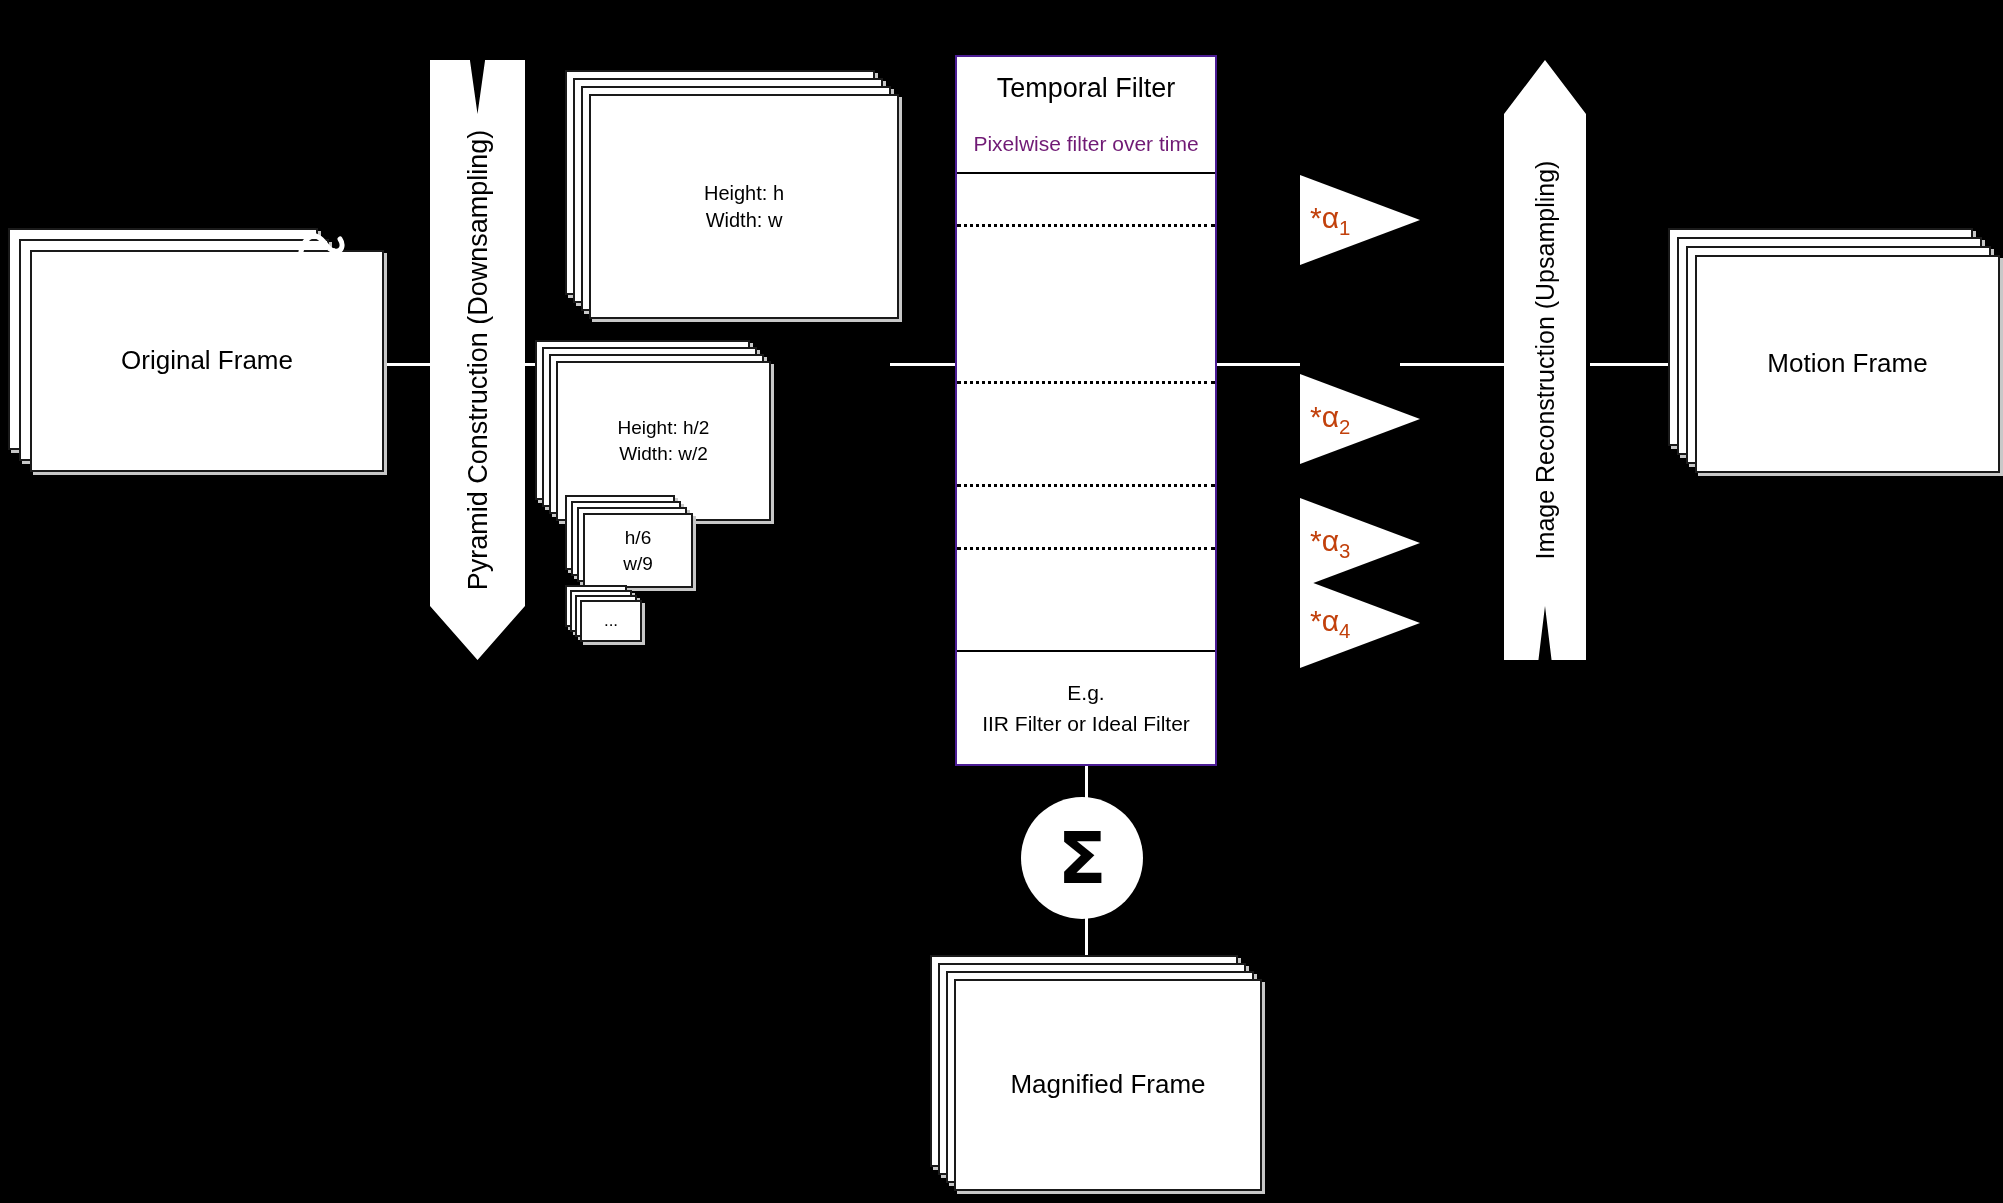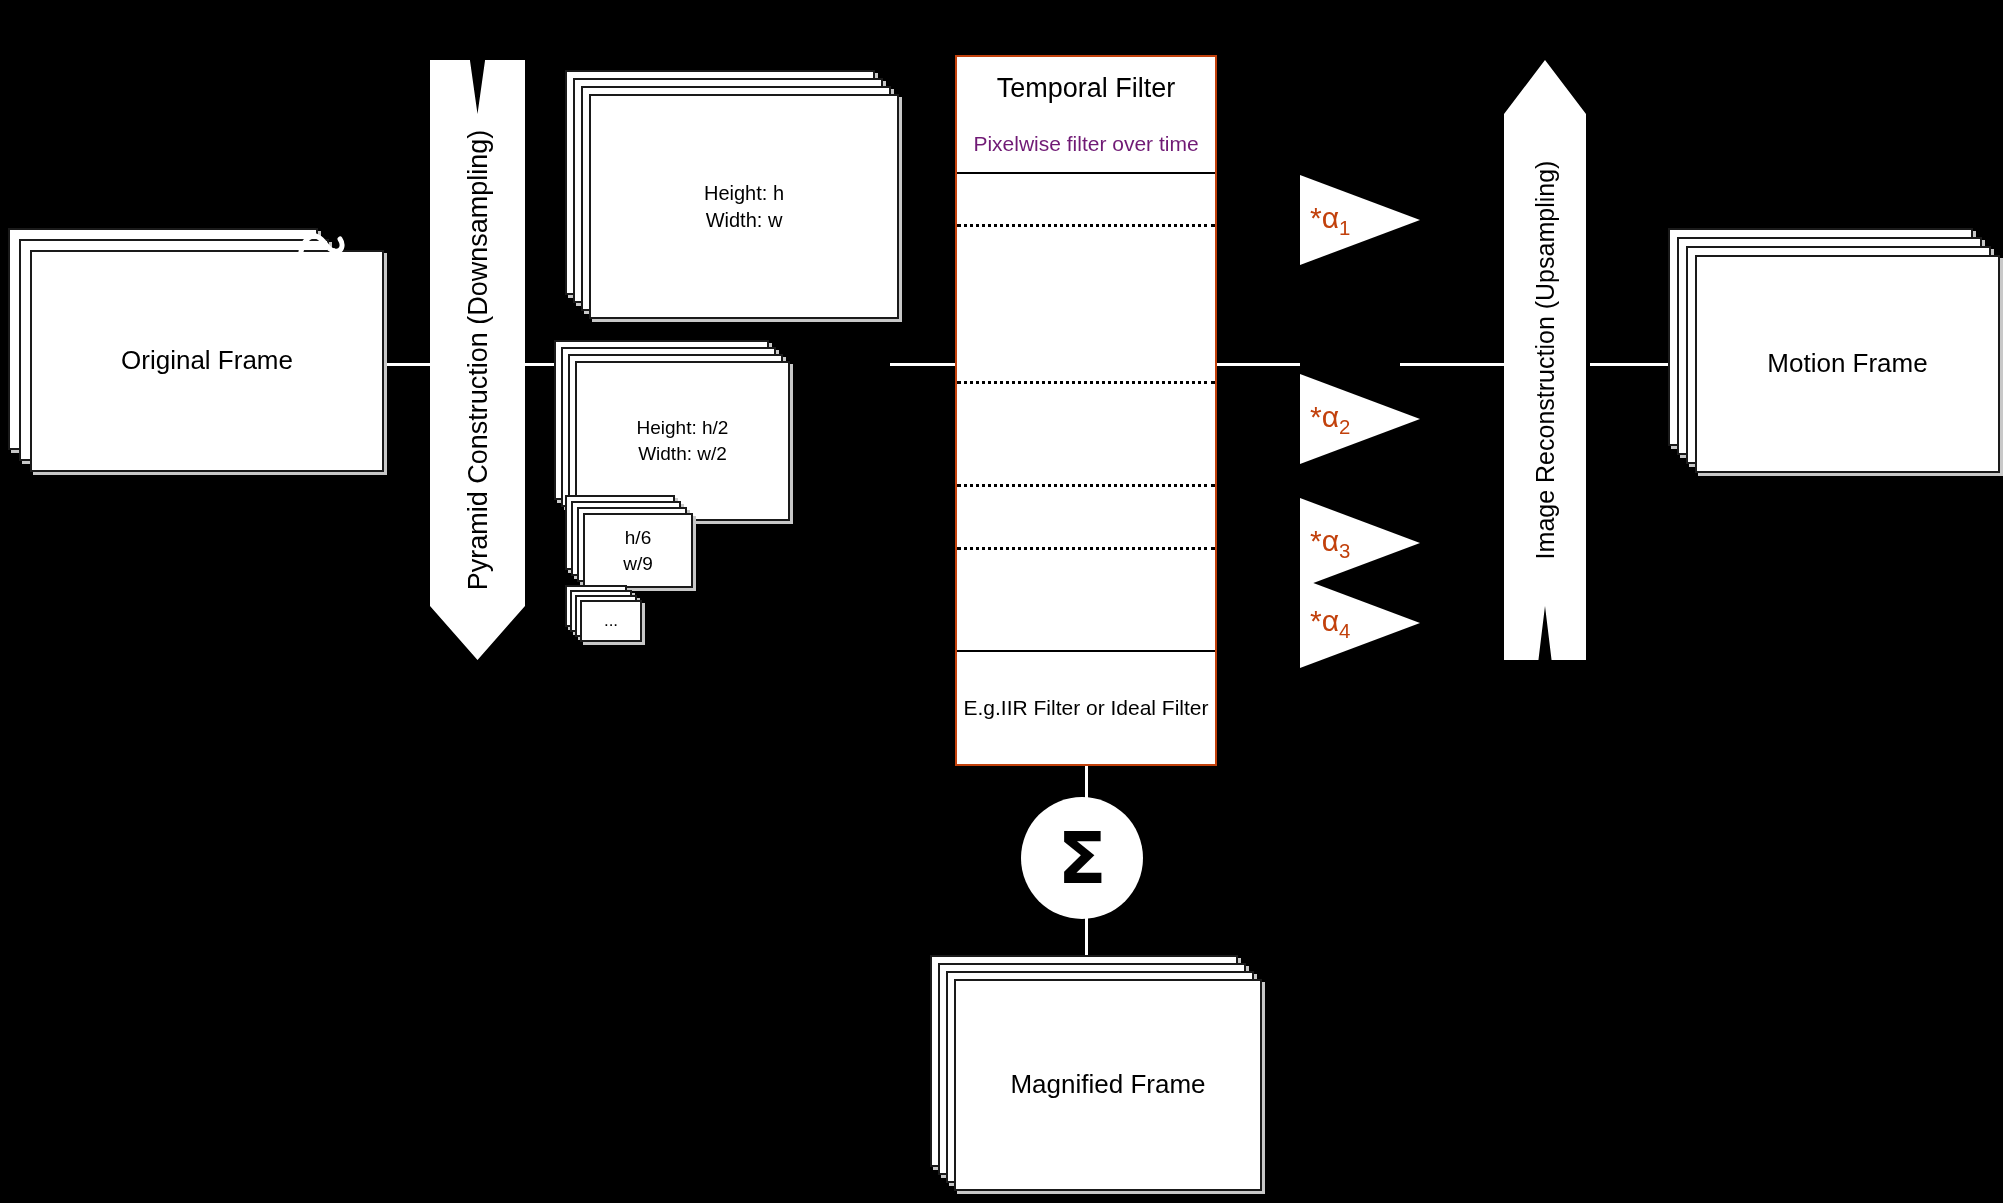--- a/index.html
+++ b/index.html
@@ -59,21 +59,21 @@
     clip-path: polygon(0% 0%, 42% 0%, 50% 9%, 58% 0%, 100% 0%, 100% 91%, 50% 100%, 0% 91%);
   }
   .arrow-up {
     clip-path: polygon(50% 0%, 100% 9%, 100% 100%, 58% 100%, 50% 91%, 42% 100%, 0% 100%, 0% 9%);
   }
 
   
   #temporal-filter {
     position: absolute;
     background: #ffffff;
-    border: 2px solid #c2410c;
+    border: 2px solid #4c1d95;
     box-sizing: border-box;
     display: flex;
     flex-direction: column;
   }
   #tf-header {
     box-sizing: border-box;
     border-bottom: 2px solid #000000;
     display: flex;
     flex-direction: column;
     align-items: center;
@@ -96,21 +96,21 @@
   .tf-dash {
     position: absolute;
     left: 0;
     right: 0;
     border-top: 3px dotted #000000;
   }
   #tf-footer {
     box-sizing: border-box;
     border-top: 2px solid #000000;
     display: flex;
-    flex-direction: row;
+    flex-direction: column;
     align-items: center;
     justify-content: center;
     text-align: center;
     color: #000000;
     font-size: 21px;
     line-height: 1.5;
   }
 
   
   .alpha-tri {
@@ -194,21 +194,21 @@
     <div class="sheet" style="left:8px; top:8px; width:310px; height:225px;"></div>
     <div class="sheet" style="left:16px; top:16px; width:310px; height:225px;"></div>
     <div class="sheet top" style="left:24px; top:24px; width:310px; height:225px;">
       <div style="text-align:center;">
         <div class="label" style="font-size:20px;">Height: h</div>
         <div class="label" style="font-size:20px;">Width: w</div>
       </div>
     </div>
   </div>
 
-  <div class="stack" style="left:554px; top:340px; width:250px; height:200px;">
+  <div class="stack" style="left:535px; top:340px; width:250px; height:200px;">
     <div class="sheet" style="left:0px; top:0px; width:215px; height:160px;"></div>
     <div class="sheet" style="left:7px; top:7px; width:215px; height:160px;"></div>
     <div class="sheet" style="left:14px; top:14px; width:215px; height:160px;"></div>
     <div class="sheet top" style="left:21px; top:21px; width:215px; height:160px;">
       <div style="text-align:center;">
         <div class="label" style="font-size:19px;">Height: h/2</div>
         <div class="label" style="font-size:19px;">Width: w/2</div>
       </div>
     </div>
   </div>

